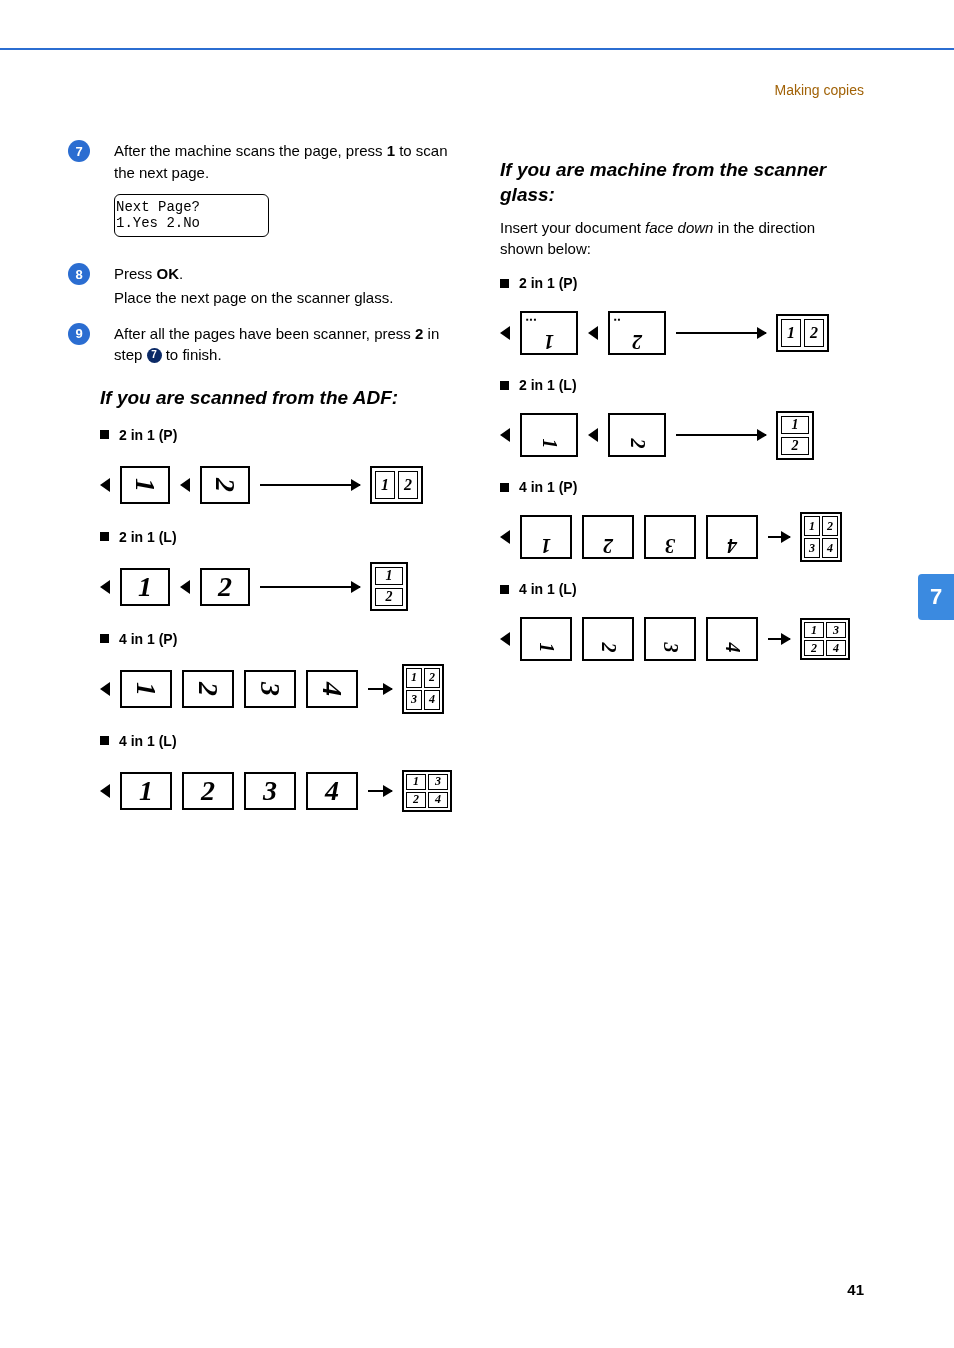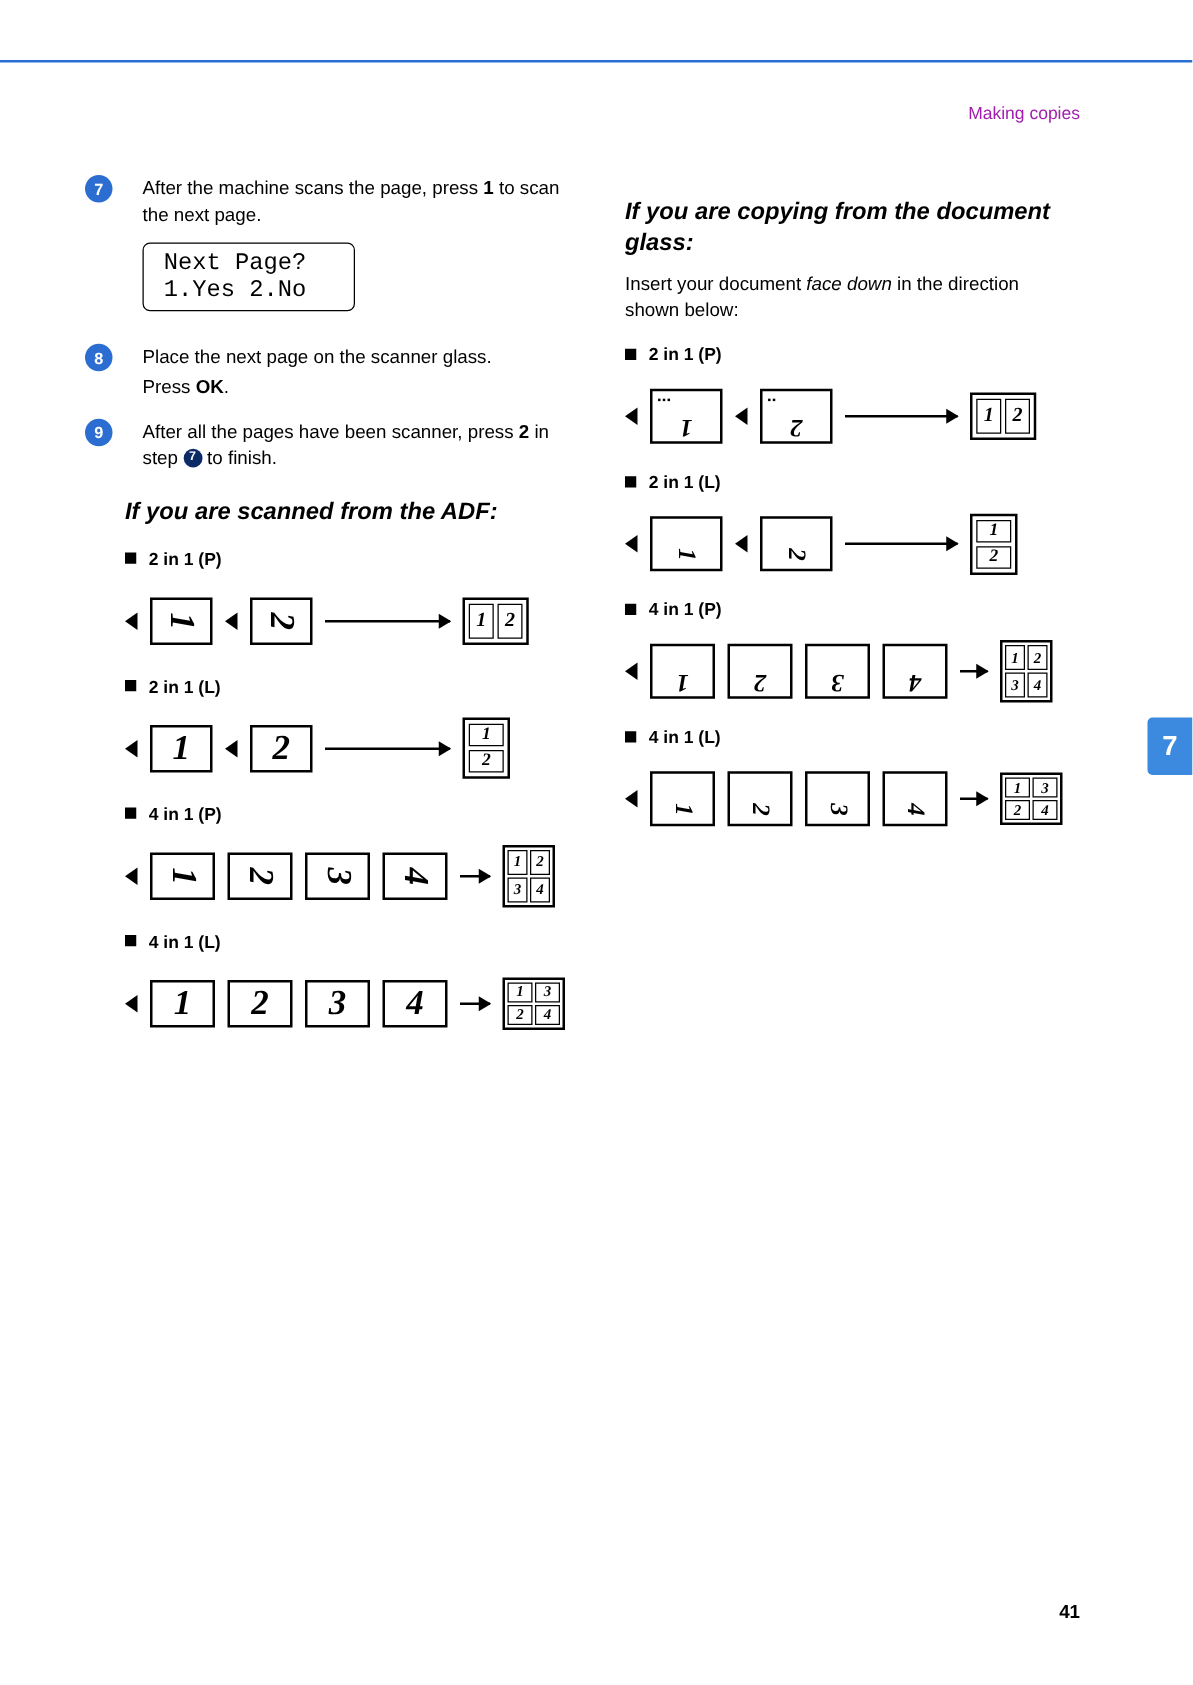--- a/index.html
+++ b/index.html
@@ -18,21 +18,21 @@
     left: 0;
     right: 0;
     height: 2px;
     background: #2b6dd1;
   }
   .header-label {
     position: absolute;
     top: 82px;
     right: 90px;
     font-size: 14px;
-    color: #a21caf;
+    color: #a16207;
   }
   .page-tab {
     position: absolute;
     right: 0;
     top: 574px;
     width: 36px;
     height: 46px;
     background: #3b8ae0;
     border-radius: 4px 0 0 4px;
     color: #fff;
@@ -57,26 +57,26 @@
     flex-shrink: 0;
     margin-left: -32px;
   }
   .b-blue { background: #2b6dd1; }
   .step-text { line-height: 1.45; flex: 1; margin-left: 12px; }
   .step-text p { margin-bottom: 2px; }
   .bold { font-weight: bold; }
   .italic { font-style: italic; }
 
   .lcd {
-    width: 170px;
+    width: 155px;
     border: 1.5px solid #000;
     border-radius: 6px;
-    padding: 4px 16px;
+    padding: 4px 1px;
     font-family: "Courier New", monospace;
-    font-size: 19px;
+    font-size: 14px;
     line-height: 1.2;
     margin: 10px 0 14px 0;
   }
 
   .inline-bullet {
     display: inline-flex;
     width: 15px; height: 15px; border-radius: 50%;
     background: #0b2a66; color: #fff; font-size: 10px; font-weight: bold;
     align-items: center; justify-content: center;
     vertical-align: middle;
@@ -249,24 +249,24 @@
       <div class="lcd">
         <div>Next Page?</div>
         <div>1.Yes 2.No</div>
       </div>
     </div>
   </div>
 
   <div class="step-row">
     <div class="step-bullet b-blue">8</div>
     <div class="step-text">
-      <p>Place the next page on the scanner glass.</p>
       <p>
         <span>Press </span><span class="bold">OK</span><span>.</span>
       </p>
+      <p>Place the next page on the scanner glass.</p>
     </div>
   </div>
 
   <div class="step-row">
     <div class="step-bullet b-blue">9</div>
     <div class="step-text">
       <p>
         <span>After all the pages have been scanner, press </span><span class="bold">2</span><span> in step </span><span class="inline-bullet">7</span><span> to finish.</span>
       </p>
     </div>
@@ -365,21 +365,21 @@
       <div class="result-4-cell">3</div>
       <div class="result-4-cell">2</div>
       <div class="result-4-cell">4</div>
     </div>
   </div>
 
 </div>
 
 <div class="col col-right">
 
-  <h3 class="section">If you are copying from the document glass:</h3>
+  <h3 class="section">If you are machine from the scanner glass:</h3>
   <p class="subhead">
     <span>Insert your document </span><span class="italic">face down</span><span> in the direction shown below:</span>
   </p>
 
   <div class="layout-title">
     <span class="sq"></span>
     <span>2 in 1 (P)</span>
   </div>
   <div class="diagram-row">
     <div class="tri-left"></div>

